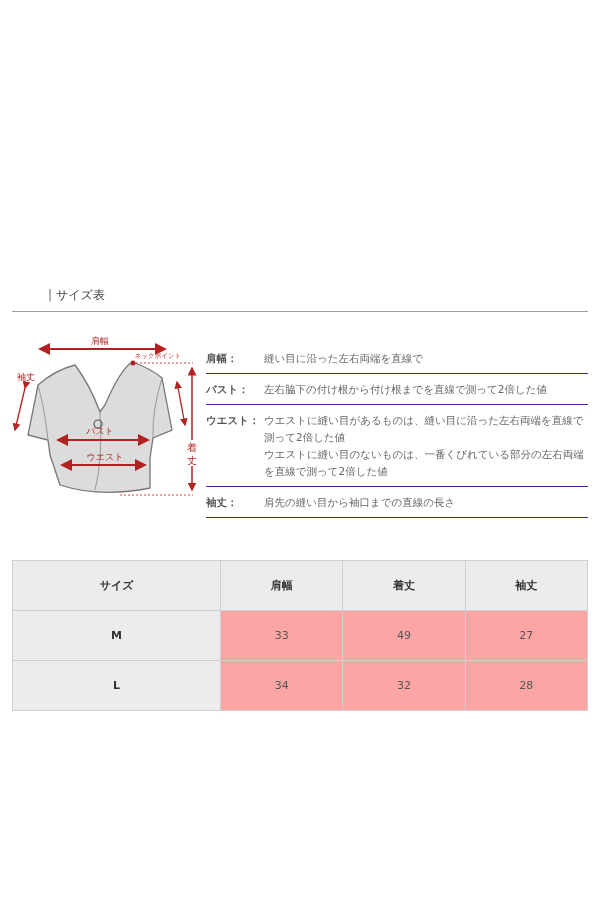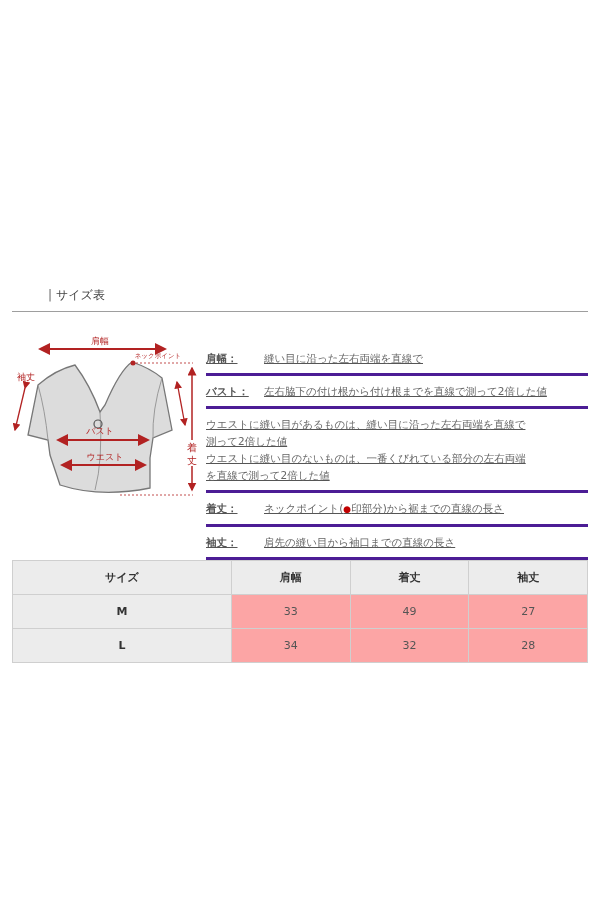--- a/index.html
+++ b/index.html
@@ -6,27 +6,27 @@
   body { width: 600px; height: 900px; position: relative; overflow: hidden;
          font-family: "DejaVu Sans", "Liberation Sans", sans-serif; color: #555; }
 
   .section-title { position: absolute; left: 12px; top: 287px; font-size: 12px; color: #444; margin-left: 36px; }
   .section-title .bar { color: #666; margin-right: 4px; }
   .title-rule { position: absolute; left: 12px; top: 311px; width: 576px; height: 1px; background: #9e9e9e; }
 
   .diagram { position: absolute; left: 0; top: 330px; width: 210px; height: 180px; }
 
   .defs { position: absolute; left: 206px; top: 343px; width: 382px; }
-  .def-row { display: flex; border-bottom: 3px solid #4c1d95; padding: 7px 0 6px 0; font-size: 10.5px; line-height: 17px; text-decoration: underline; }
+  .def-row { display: flex; border-bottom: 1px solid #4c1d95; padding: 7px 0 6px 0; font-size: 10.5px; line-height: 17px; }
   .def-label { width: 58px; flex: 0 0 58px; color: #555; font-weight: bold; }
   .def-text { flex: 1; color: #666; }
   .dot { color: #c00000; font-size: 9px; }
 
   table.size { position: absolute; left: 12px; top: 560px; width: 576px; border-collapse: collapse; font-size: 11px; }
-  table.size th, table.size td { border: 1px solid #cfcfcf; height: 17px; padding: 8px; text-align: center; }
+  table.size th, table.size td { border: 1px solid #cfcfcf; height: 17px; padding: 16px; text-align: center; }
   table.size th { background: #ececec; color: #333; font-weight: bold; }
   table.size td.size-cell { background: #ececec; color: #333; font-weight: bold; }
   table.size td { color: #555; background: #fca5a5; }
   .c0 { width: 231px; } .c1 { width: 115px; } .c2 { width: 115px; } .c3 { width: 115px; }
 </style>
 </head>
 <body>
 
 <div class="section-title">
   <span class="bar">|</span><span>サイズ表</span>
@@ -76,30 +76,27 @@
 <div class="defs">
   <div class="def-row">
     <div class="def-label">肩幅：</div>
     <div class="def-text">縫い目に沿った左右両端を直線で</div>
   </div>
   <div class="def-row">
     <div class="def-label">バスト：</div>
     <div class="def-text">左右脇下の付け根から付け根までを直線で測って2倍した値</div>
   </div>
   <div class="def-row">
+    <div class="def-label">ウエスト：</div>
     <div class="def-text">
       <div>ウエストに縫い目があるものは、縫い目に沿った左右両端を直線で</div>
       <div>測って2倍した値</div>
       <div>ウエストに縫い目のないものは、一番くびれている部分の左右両端</div>
       <div>を直線で測って2倍した値</div>
     </div>
-  </div>
-  <div class="def-row">
-    <div class="def-label">着丈：</div>
-    <div class="def-text"><span>ネックポイント(</span><span class="dot">●</span><span>印部分)から裾までの直線の長さ</span></div>
   </div>
   <div class="def-row">
     <div class="def-label">袖丈：</div>
     <div class="def-text">肩先の縫い目から袖口までの直線の長さ</div>
   </div>
 </div>
 
 <table class="size">
   <thead>
     <tr>

